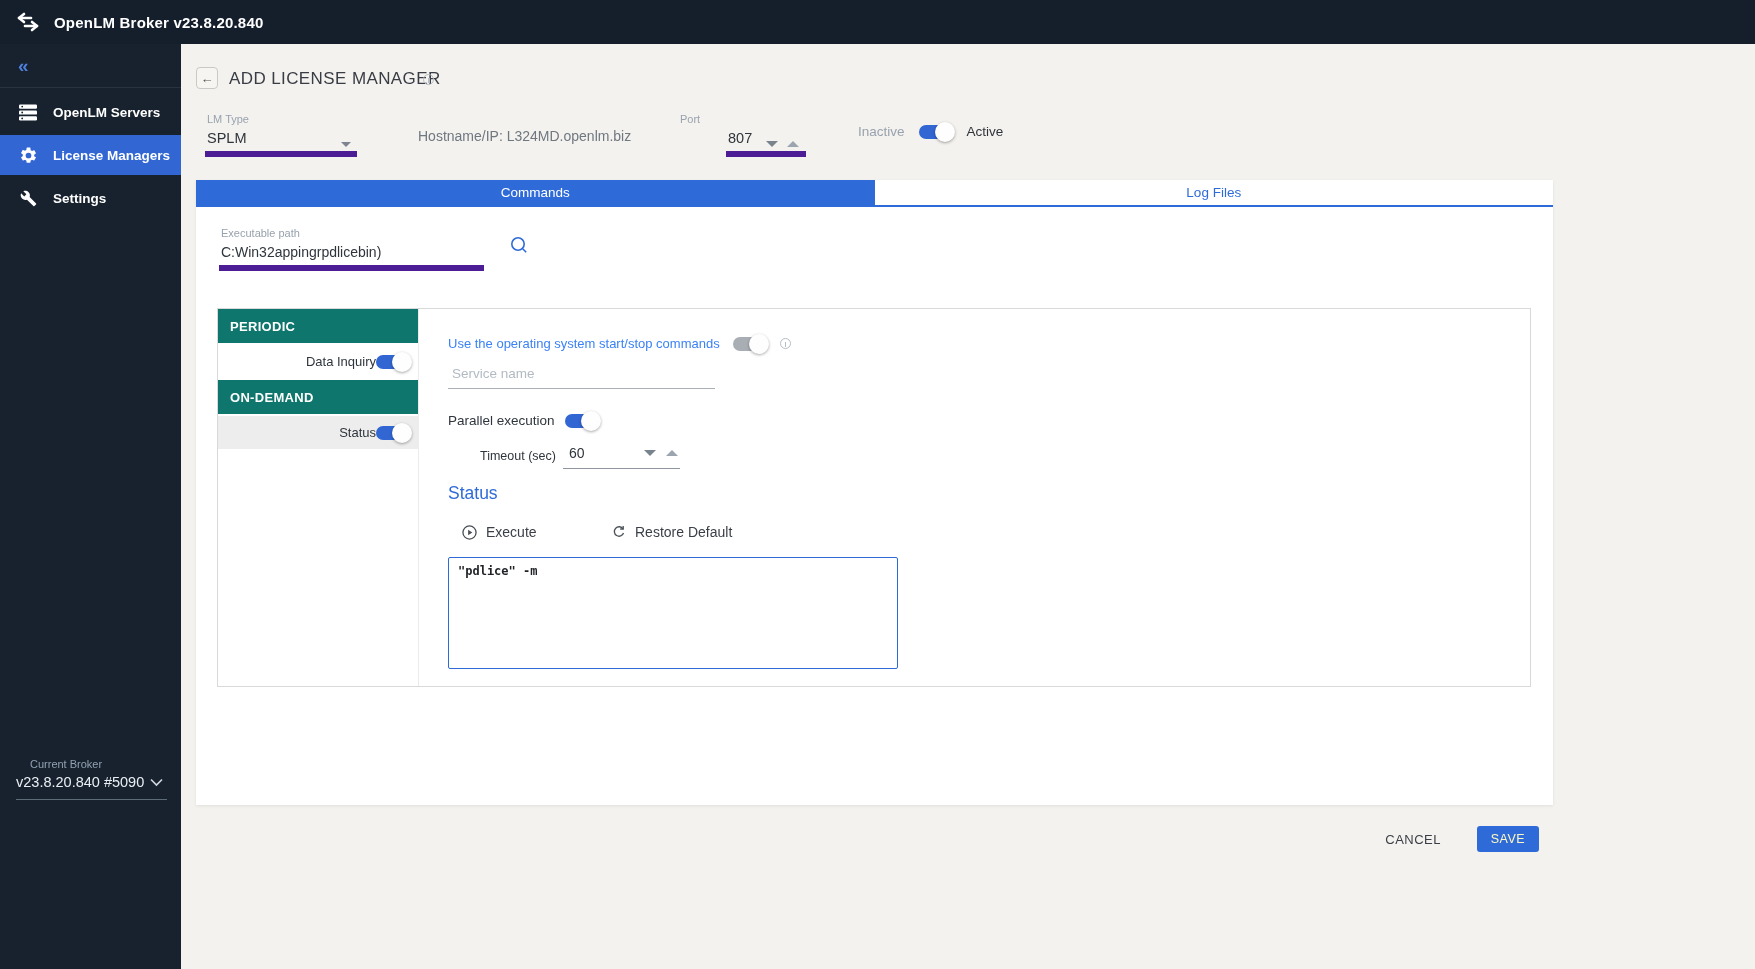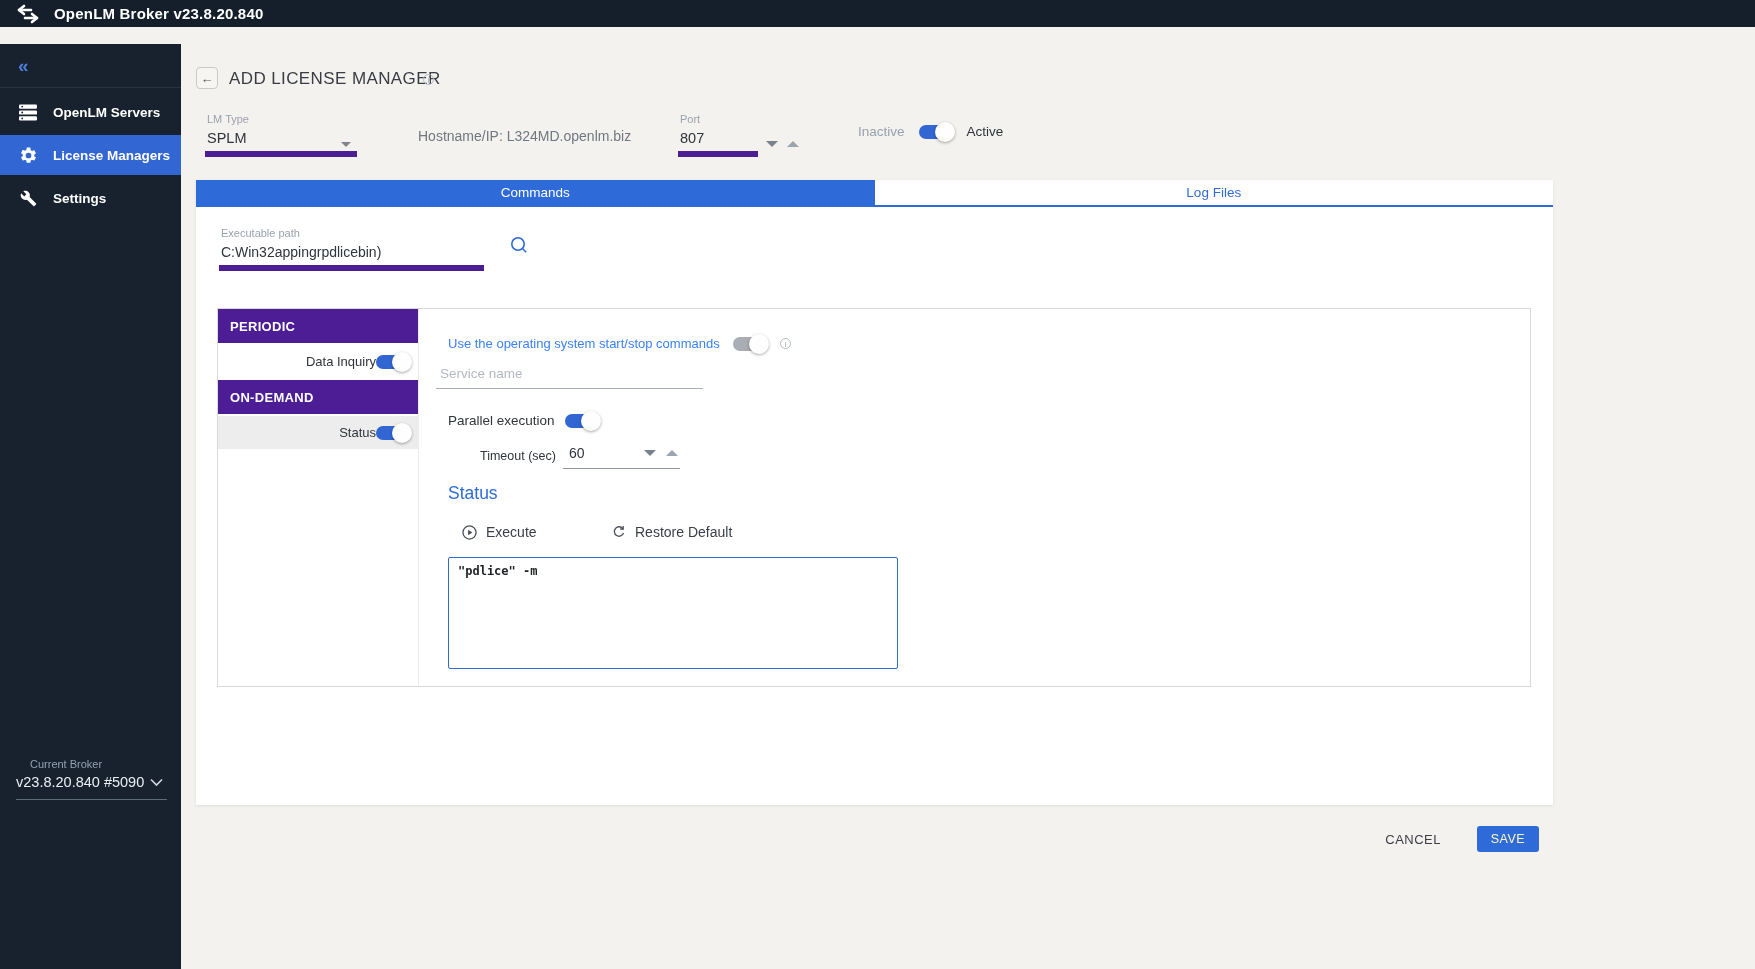--- a/index.html
+++ b/index.html
@@ -3,21 +3,21 @@
 <meta charset="utf-8">
 <style>
   * { box-sizing: border-box; }
   html,body { margin:0; padding:0; }
   body {
     width:1755px; height:969px; position:relative; overflow:hidden;
     font-family:"Liberation Sans", sans-serif; background:#f4f2ee;
   }
 
   
-  .topbar { position:absolute; left:0; top:0; width:1755px; height:27px;
+  .topbar { position:absolute; left:0; top:0; width:1755px; height:44px;
     background:#151f2b; display:flex; align-items:center; padding-left:16px; z-index:6; }
   .topbar-title { color:#fff; font-size:15px; font-weight:600; margin-left:14px; letter-spacing:.2px; }
 
   
   .sidebar { position:absolute; left:0; top:44px; width:181px; height:925px; background:#17222e; }
   .sidebar-top { height:44px; border-bottom:1px solid rgba(255,255,255,.08);
     display:flex; align-items:center; padding-left:18px; }
   .collapse { color:#4d7fdb; font-size:19px; font-weight:700; line-height:1; cursor:pointer; }
   .nav { position:absolute; top:48px; left:0; right:0; }
   .nav-item { height:40px; margin-bottom:3px; display:flex; align-items:center; gap:15px;
@@ -45,21 +45,21 @@
   .field-label { font-size:11px; color:#98a2ae; margin-bottom:3px; padding-left:2px; }
   .ufield { border:none; border-bottom:6px solid #4c1d95; background:transparent; font-size:14.5px;
     color:#2f353c; padding:2px 2px 5px 2px; font-family:inherit; outline:none; }
   .field { position:absolute; }
   .lm-type { left:24px; top:69px; width:152px; }
   .lm-type .ufield { width:152px; }
   .lm-caret { position:absolute; right:6px; bottom:10px; width:0; height:0;
     border-left:5px solid transparent; border-right:5px solid transparent; border-top:5px solid #7d8690; cursor:pointer; }
   .hostname { position:absolute; left:237px; top:84px; font-size:14px; color:#6f7780; }
   .port { left:497px; top:69px; width:80px; }
-  .port .ufield { width:80px; }
+  .port .ufield { width:80px;margin-left:48px; }
   .tri-down { width:0; height:0; border-left:6px solid transparent; border-right:6px solid transparent;
     border-top:6px solid #79838e; display:inline-block; cursor:pointer; }
   .tri-up { width:0; height:0; border-left:6px solid transparent; border-right:6px solid transparent;
     border-bottom:6px solid #9aa5b0; display:inline-block; cursor:pointer; }
   .port-arrows { position:absolute; left:88px; top:28px; display:flex; gap:9px; align-items:center; }
 
   .active-row { position:absolute; left:677px; top:80px; display:flex; align-items:center; gap:14px; font-size:13.5px; }
   .inactive-label { color:#98a2ae; }
   .active-label { color:#2f353c; }
 
@@ -76,29 +76,29 @@
   .tab { flex:1; display:flex; align-items:center; justify-content:center; font-size:13.5px;
     color:#2f6bd8; background:#fff; cursor:pointer; }
   .tab.active { background:#2f6bd8; color:#fff; }
 
   .exec-field { position:absolute; left:23px; top:47px; width:265px; }
   .exec-field .ufield { width:265px; font-size:14px; }
   .search-btn { position:absolute; left:314px; top:56px; cursor:pointer; }
 
   .panel { position:absolute; left:21px; top:128px; width:1314px; height:379px; border:1px solid #d9d9d9; }
   .cmd-list { position:absolute; left:0; top:0; width:201px; height:100%; border-right:1px solid #ececec; }
-  .grp-header { height:34px; background:#4c1d95; color:#fff; font-size:13px; font-weight:600;
+  .grp-header { height:34px; background:#0f766e; color:#fff; font-size:13px; font-weight:600;
     display:flex; align-items:center; padding-left:12px; margin-bottom:2px; letter-spacing:.3px; }
   .cmd-row { height:33px; display:flex; align-items:center; justify-content:flex-end;
     padding:0 8px 0 12px; font-size:13px; color:#2f353c; margin-bottom:2px; cursor:pointer; background:#fff; }
   .cmd-row.selected { background:#ededed; }
 
   .os-row { position:absolute; left:230px; top:27px; display:flex; align-items:center; gap:13px;
     font-size:13px; color:#3b82f6; }
-  .service-field { position:absolute; left:218px; top:53px; width:267px; }
+  .service-field { position:absolute; left:230px; top:53px; width:267px; }
   .service-field input { width:267px; border:none; border-bottom:1px solid #a9afb7; font-size:13.5px;
     padding:4px 4px 7px 4px; outline:none; background:transparent; font-family:inherit; color:#2f353c; }
   input::placeholder { color:#b3bac2; }
 
   .parallel-row { position:absolute; left:230px; top:104px; display:flex; align-items:center; gap:10px;
     font-size:13.5px; color:#2f353c; }
 
   .timeout-row { position:absolute; left:262px; top:136px; display:flex; align-items:flex-start; gap:7px; }
   .timeout-label { font-size:12.5px; color:#2f353c; margin-top:4px; }
   .timeout-field { width:117px; border-bottom:1px solid #8f959e; position:relative; font-size:14px;

